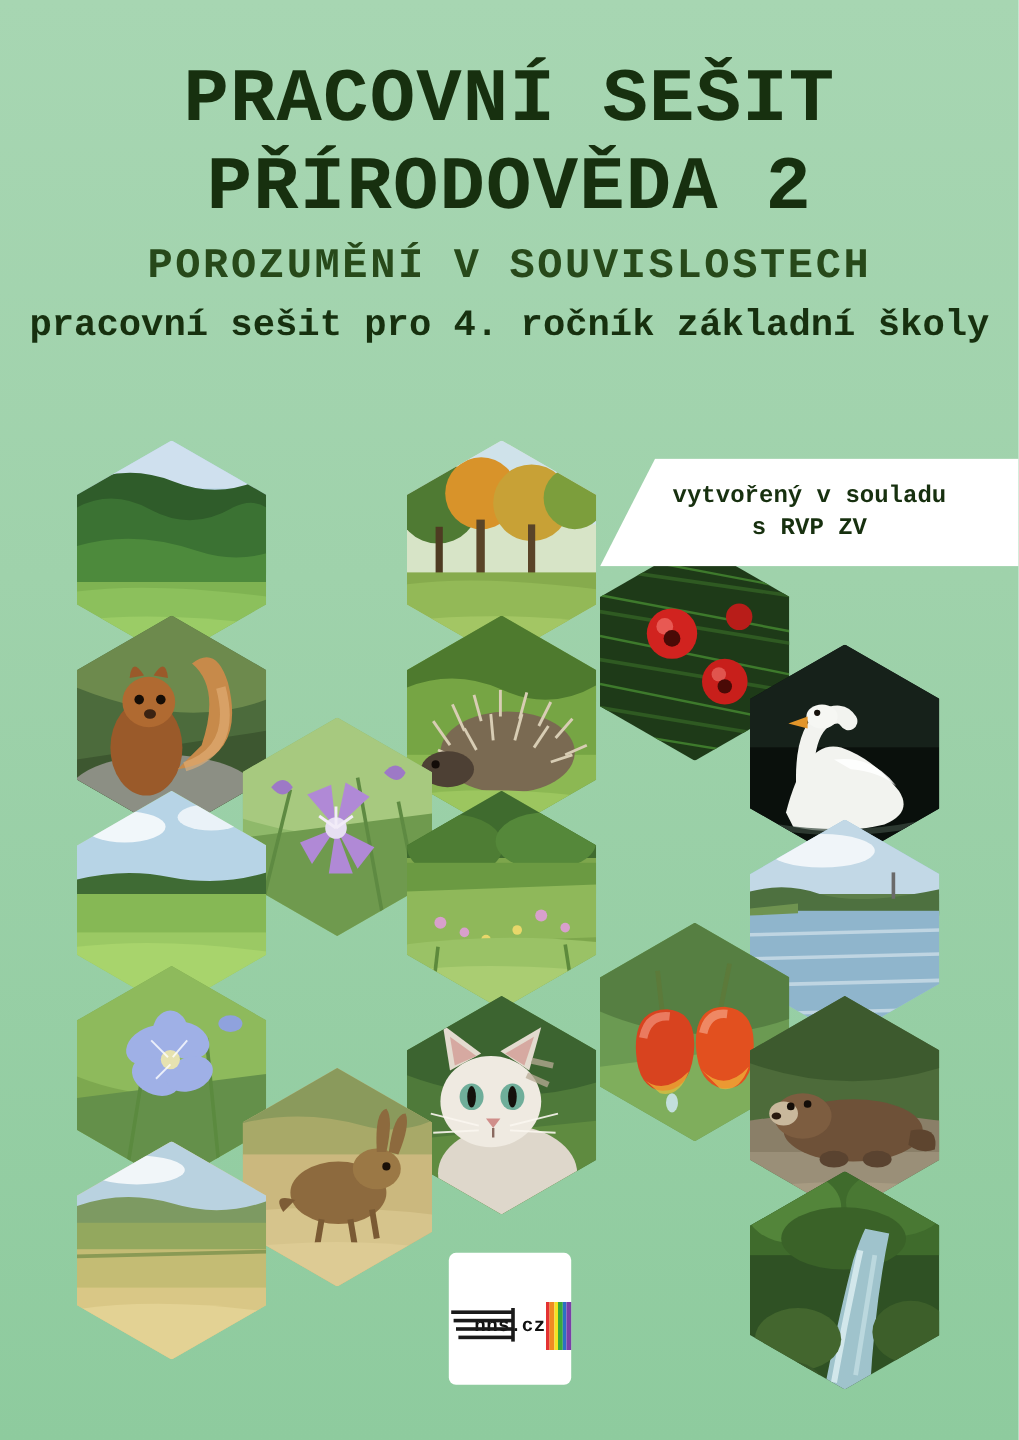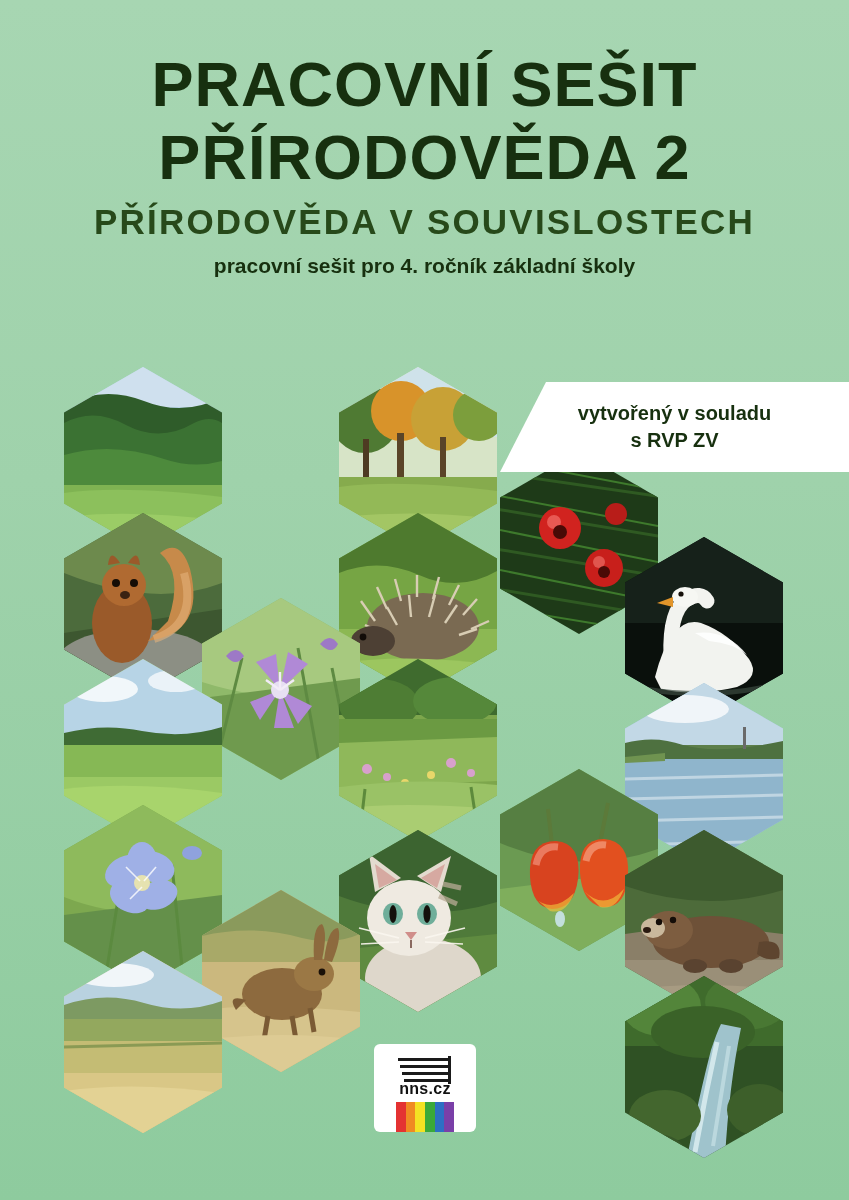--- a/index.html
+++ b/index.html
@@ -10,20 +10,21 @@
   body {
     font-family: "Liberation Sans", sans-serif;
   }
 
   #cover {
     position: relative;
     width: 849px;
     height: 1200px;
     overflow: hidden;
     background: linear-gradient(180deg, #a7d6b2 0%, #9fd2ab 40%, #8ecb9e 100%);
+    font-family: Liberation Mono, monospace;
   }
 
   
   .title-block {
     position: absolute;
     top: 52px;
     left: 0;
     width: 849px;
     text-align: center;
     z-index: 6;
@@ -48,21 +49,21 @@
   }
   .title-sub {
     font-size: 35px;
     font-weight: bold;
     letter-spacing: 2.2px;
     color: #27491a;
     margin: 12px 0 0 0;
     white-space: nowrap;
   }
   .title-desc {
-    font-size: 21px;
+    font-size: 31px;
     font-weight: bold;
     color: #17300f;
     margin: 12px 0 0 0;
     white-space: nowrap;
   }
 
   
   .ribbon {
     position: absolute;
     top: 382px;
@@ -105,26 +106,26 @@
     position: absolute;
     inset: 0;
   }
 
   
   .logo {
     position: absolute;
     left: 374px;
     top: 1044px;
     width: 102px;
-    height: 88px;
+    height: 110px;
     background: #ffffff;
     border-radius: 6px;
     z-index: 8;
     display: flex;
-    flex-direction: column;
+    flex-direction: row;
     align-items: center;
     justify-content: flex-start;
     padding-top: 8px;
     box-sizing: border-box;
   }
   .logo-books {
     width: 58px;
     height: 34px;
     position: relative;
   }
@@ -507,21 +508,21 @@
         <ellipse cx="40" cy="140" rx="36" ry="26" fill="#43662e"></ellipse>
         <ellipse cx="134" cy="134" rx="32" ry="26" fill="#3d5f2a"></ellipse>
         <ellipse cx="30" cy="176" rx="30" ry="18" fill="#38582a"></ellipse>
       </svg>
     </div>
   </div>
 
   <div class="title-block">
     <h1 class="title-main">PRACOVNÍ SEŠIT</h1>
     <h1 class="title-second">PŘÍRODOVĚDA 2</h1>
-    <div class="title-sub">PŘÍRODOVĚDA V SOUVISLOSTECH</div>
+    <div class="title-sub">POROZUMĚNÍ V SOUVISLOSTECH</div>
     <div class="title-desc">pracovní sešit pro 4. ročník základní školy</div>
   </div>
 
   <div class="ribbon">
     <div class="ribbon-line">vytvořený v souladu</div>
     <div class="ribbon-line">s RVP ZV</div>
   </div>
 
   <div class="logo">
     <div class="logo-books">

